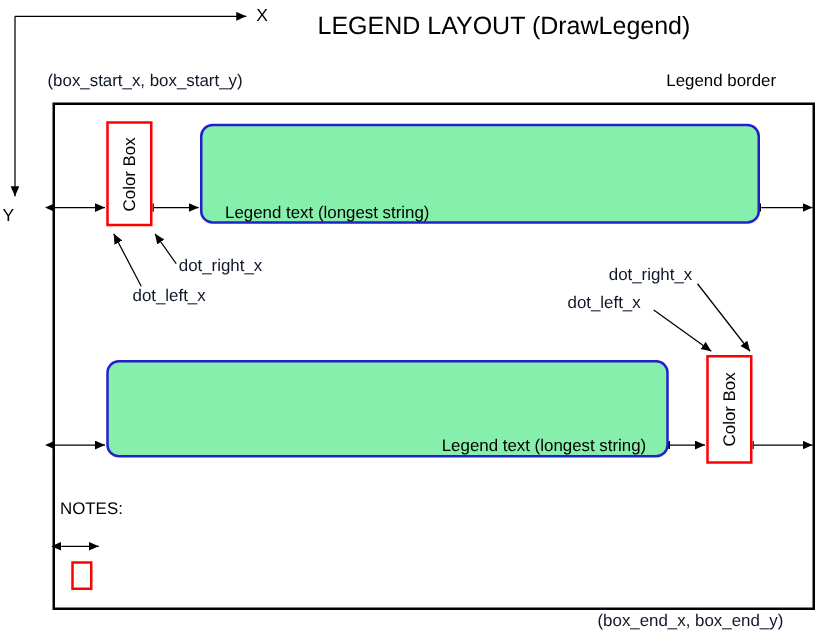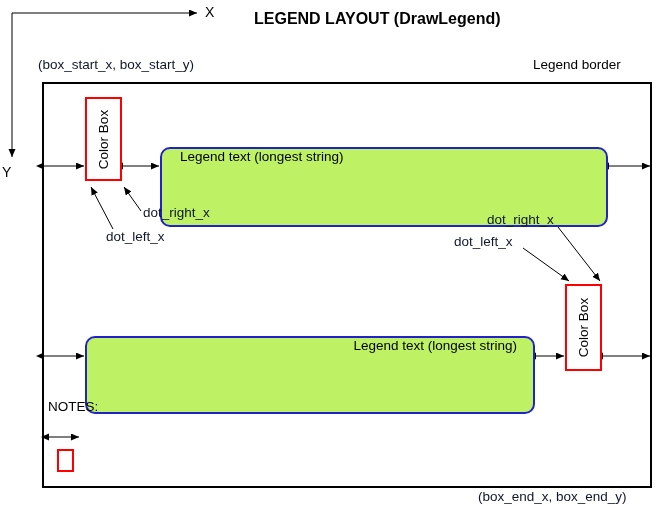--- a/index.html
+++ b/index.html
@@ -7,38 +7,38 @@
     position:relative;
     width:658px;height:506px;
     background:#ffffff;
     font-family:"Liberation Sans", sans-serif;
     font-size:13.5px;
     color:#000000;
     overflow:hidden;
   }
   .abs{position:absolute;white-space:nowrap;}
   .overlay{position:absolute;left:0;top:0;width:658px;height:506px;z-index:1;pointer-events:none;}
-  .title{font-weight:bold;font-size:16px;}
+  .title{font-weight:normal;font-size:20px;}
   .green{color:#0f172a;}
   .legend-border{
     position:absolute;left:42px;top:82px;width:610px;height:406px;
     border:2px solid #000;box-sizing:border-box;background:transparent;
   }
   .colorbox{
     position:absolute;border:2px solid #ff0000;background:#ffffff;
     box-sizing:border-box;display:flex;align-items:center;justify-content:center;
     z-index:2;
   }
   .colorbox .vtext{transform:rotate(-90deg);white-space:nowrap;font-size:13.5px;}
   .cb-top{left:85px;top:97px;width:37px;height:84px;}
   .cb-bottom{left:565px;top:284px;width:37px;height:87px;}
   .textbox{
-    position:absolute;border:2px solid #2222cc;border-radius:10px;background:#bef264;
-    box-sizing:border-box;display:flex;flex-direction:column;justify-content:space-between;
-    gap:10px;z-index:2;margin-top:48px;
+    position:absolute;border:2px solid #2222cc;border-radius:10px;background:#86efac;
+    box-sizing:border-box;display:flex;flex-direction:column;justify-content:flex-end;
+    gap:10px;z-index:2;
   }
   .tb-top{left:160px;top:99px;width:448px;height:80px;padding-left:18px;text-align:left;}
   .tb-bottom{left:85px;top:288px;width:450px;height:78px;padding-right:16px;text-align:right;}
   .note-colorbox{
     position:absolute;left:57px;top:449px;width:17px;height:23px;
     border:2px solid #ff0000;box-sizing:border-box;background:#ffffff;
   }
   .z2{z-index:2;}
 </style>
 </head>

